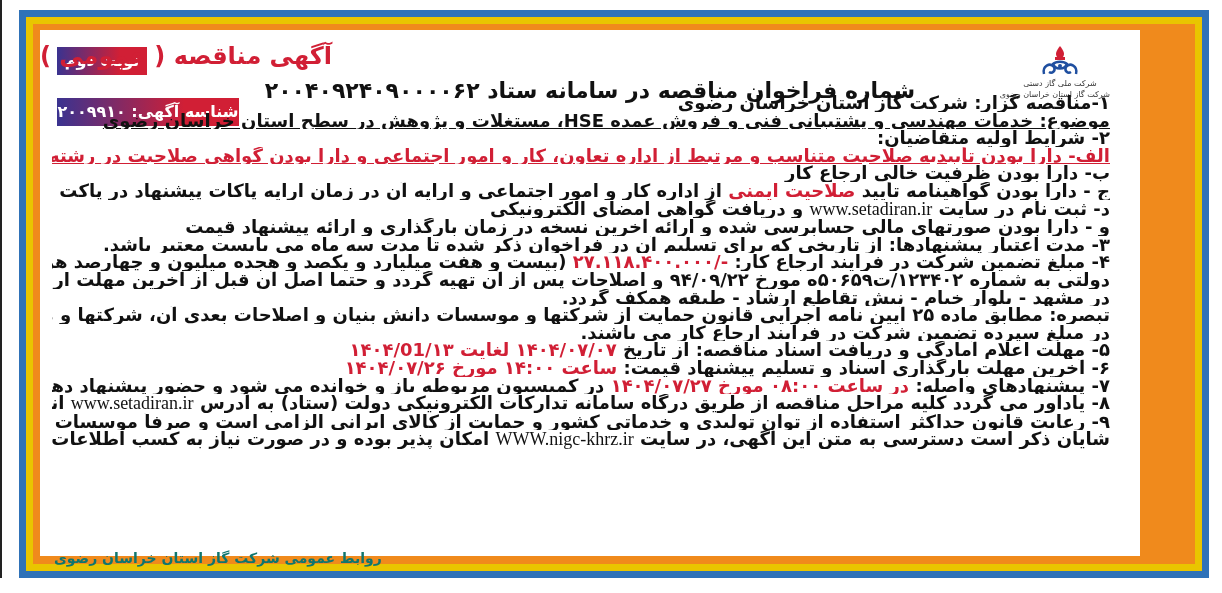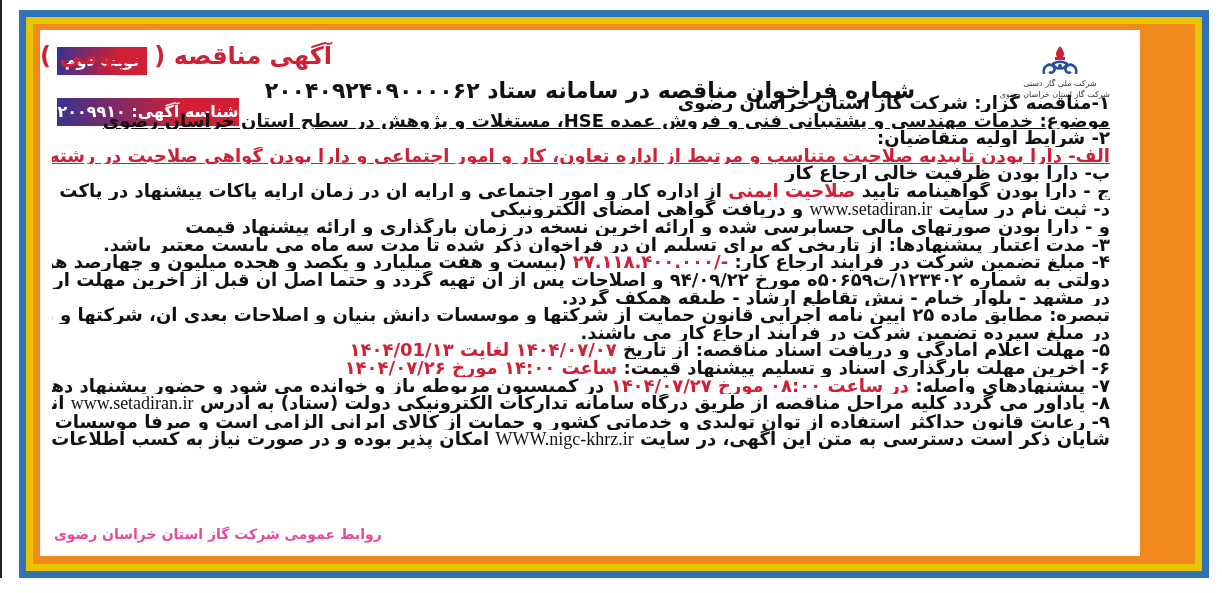--- a/index.html
+++ b/index.html
@@ -20,21 +20,21 @@
   .logo .l1, .logo .l2 { font-size:8px; color:#333; line-height:11px; white-space:nowrap; }
 
   .title { position:absolute; left:0; right:0; top:12px; text-align:left; color:#d11f35; font-weight:bold; font-size:24px; }
   .subtitle { position:absolute; left:0; right:0; top:48px; text-align:center; color:#111; font-weight:bold; font-size:22px; }
 
   .body { position:absolute; right:30px; left:12px; top:64px; font-size:18px; line-height:17.6px; color:#111; font-weight:bold; }
   .ln { white-space:nowrap; overflow:hidden; }
   .red { color:#d11f35; }
   .u { text-decoration:underline; }
   .ltr { direction:ltr; unicode-bidi:embed; font-family:"Liberation Serif", serif; font-weight:normal; }
-  .footer { position:absolute; left:14px; top:496px; font-size:14px; font-weight:bold; color:#ec4899; direction:rtl; }
+  .footer { position:absolute; left:14px; top:520px; font-size:14px; font-weight:bold; color:#0f766e; direction:rtl; }
 </style>
 </head>
 <body>
 
 <div class="left-rule"></div>
 <div class="frame-blue"></div>
 <div class="frame-yellow"></div>
 <div class="frame-orange"></div>
 
 <div class="paper">

